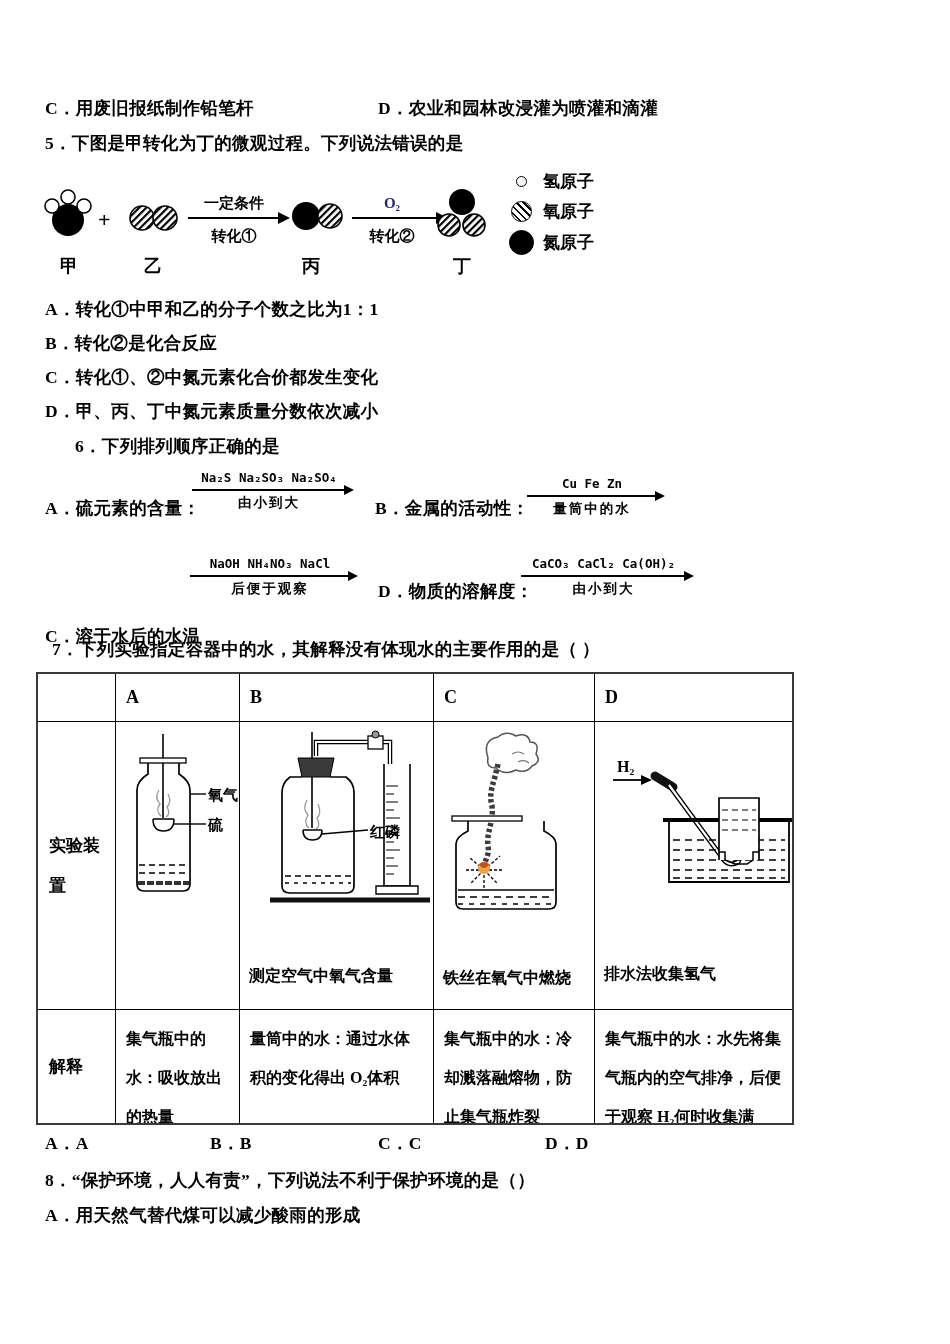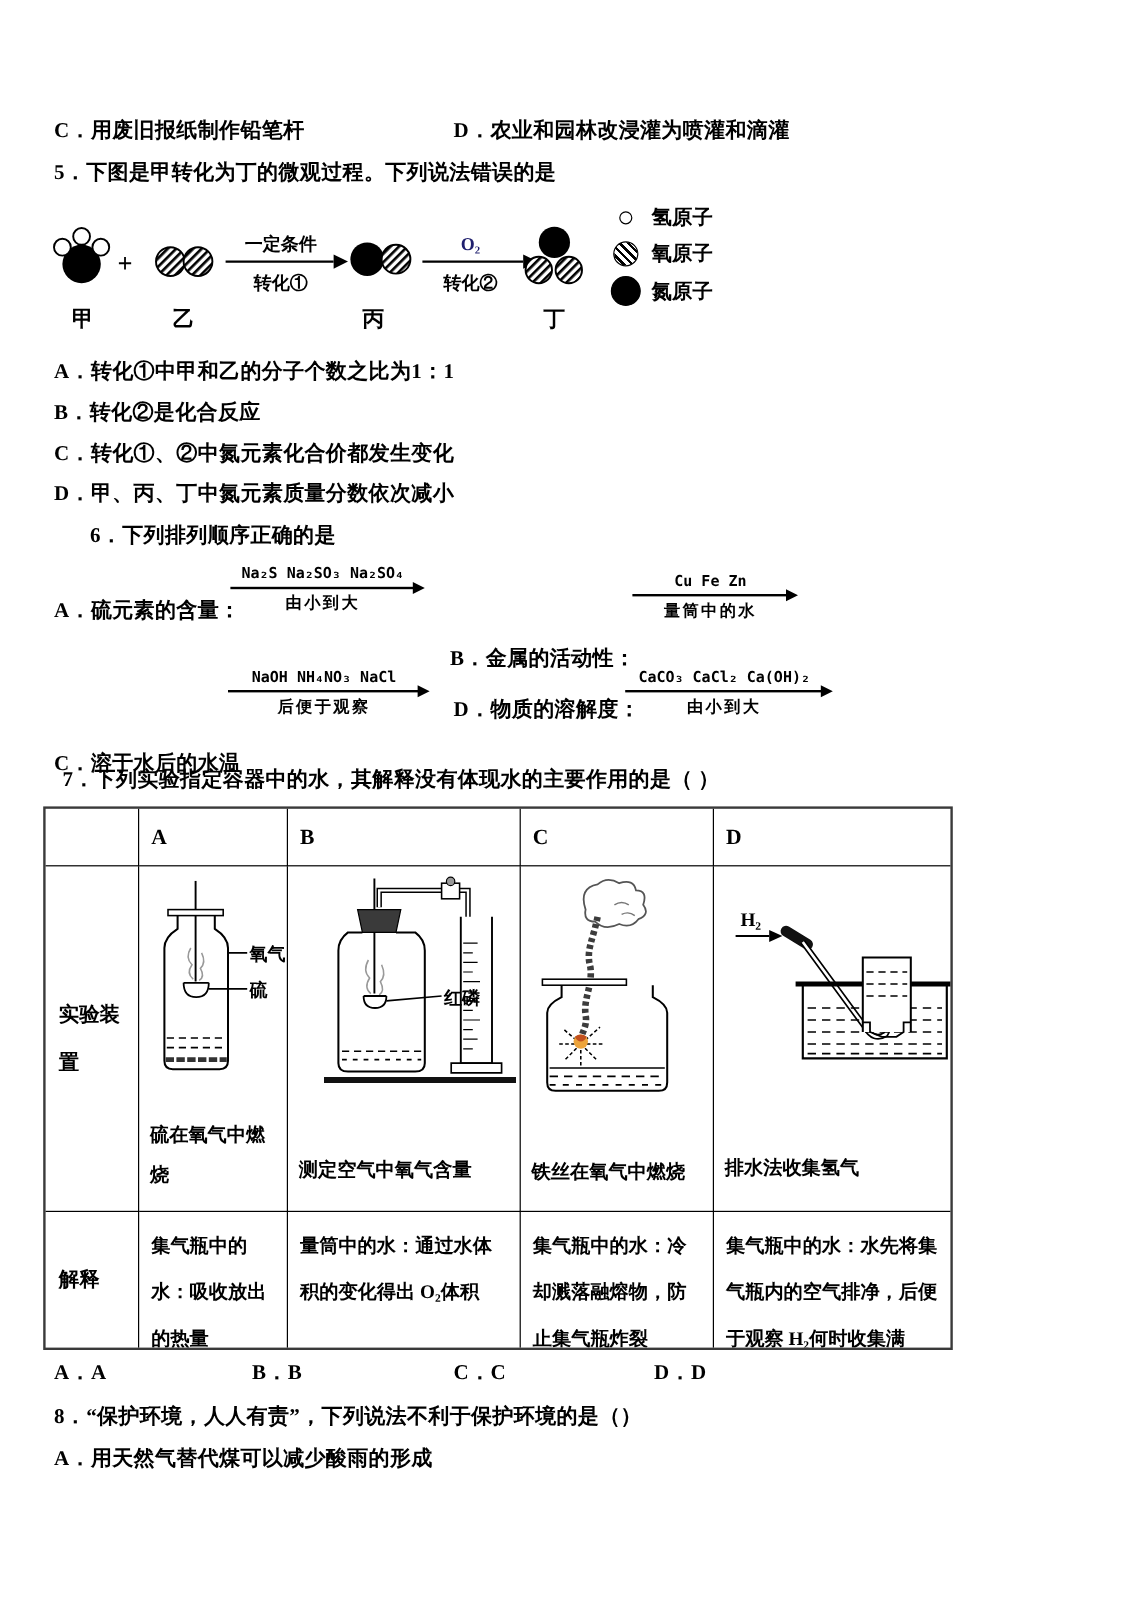--- a/index.html
+++ b/index.html
@@ -133,21 +133,21 @@
 
 <div class="line" style="left:45px; top:434px;margin-left:30px;">6．下列排列顺序正确的是</div>
 
 <div class="line" style="left:45px;  top:496px;">A．硫元素的含量：</div>
 <div class="seq" style="left:192px; top:470px; width:154px;">
   <div class="seq-top">Na₂S  Na₂SO₃  Na₂SO₄</div>
   <div class="seq-line"></div>
   <div class="seq-bottom">由小到大</div>
 </div>
 
-<div class="line" style="left:375px; top:496px;margin-top:40px;">B．金属的活动性：</div>
+<div class="line" style="left:375px; top:496px;">B．金属的活动性：</div>
 <div class="seq" style="left:527px; top:476px; width:130px;">
   <div class="seq-top">Cu   Fe  Zn</div>
   <div class="seq-line"></div>
   <div class="seq-bottom">量筒中的水</div>
 </div>
 
 <div class="line" style="left:45px;  top:579px;margin-top:45px;">C．溶于水后的水温</div>
 <div class="seq" style="left:190px; top:556px; width:160px;">
   <div class="seq-top">NaOH  NH₄NO₃  NaCl</div>
   <div class="seq-line"></div>
@@ -185,21 +185,20 @@
       <path d="M35 85 Q35 97 45.5 97 Q56 97 56 85" fill="#fff" stroke="#000" stroke-width="1.5"></path>
       <line x1="35" y1="85" x2="56" y2="85" stroke="#000" stroke-width="1.5"></line>
       <line x1="21" y1="131" x2="70" y2="131" stroke="#000" stroke-width="1.4" stroke-dasharray="6 4"></line>
       <line x1="21" y1="139" x2="70" y2="139" stroke="#000" stroke-width="1.4" stroke-dasharray="6 4"></line>
       <line x1="20" y1="149" x2="71" y2="149" stroke="#333" stroke-width="4" stroke-dasharray="7 2"></line>
       <line x1="72" y1="60" x2="88" y2="60" stroke="#000" stroke-width="1.4"></line>
       <line x1="56" y1="90" x2="88" y2="90" stroke="#000" stroke-width="1.4"></line>
       <text x="90" y="66" font-size="15" font-weight="bold">氧气</text>
       <text x="90" y="96" font-size="15" font-weight="bold">硫</text>
     </svg>
-    <div class="caption" style="bottom:12px;">硫在氧气中燃烧</div>
   </div>
 
   <div class="cell">
     <svg class="dev-svg" style="left:2px; top:8px;" width="192" height="176" viewBox="0 0 192 176">
       <line x1="70" y1="2" x2="70" y2="98" stroke="#000" stroke-width="1.6"></line>
       <path d="M74 26 L74 12 L148 12 L148 40" fill="none" stroke="#000" stroke-width="4.5"></path>
       <path d="M74 26 L74 12 L148 12 L148 40" fill="none" stroke="#fff" stroke-width="2"></path>
       <rect x="126" y="6" width="15" height="13" fill="#fff" stroke="#000" stroke-width="1.3"></rect>
       <circle cx="133.5" cy="4.5" r="3.5" fill="#999" stroke="#000" stroke-width="1"></circle>
       <path d="M56 28 L92 28 L88 47 L60 47 Z" fill="#3a3a3a" stroke="#000"></path>

